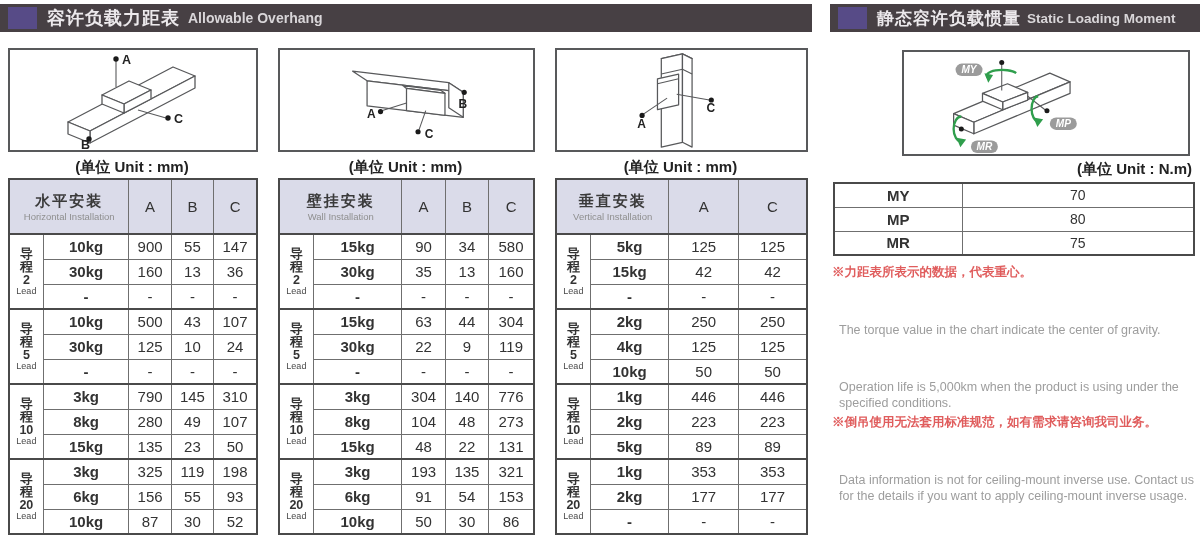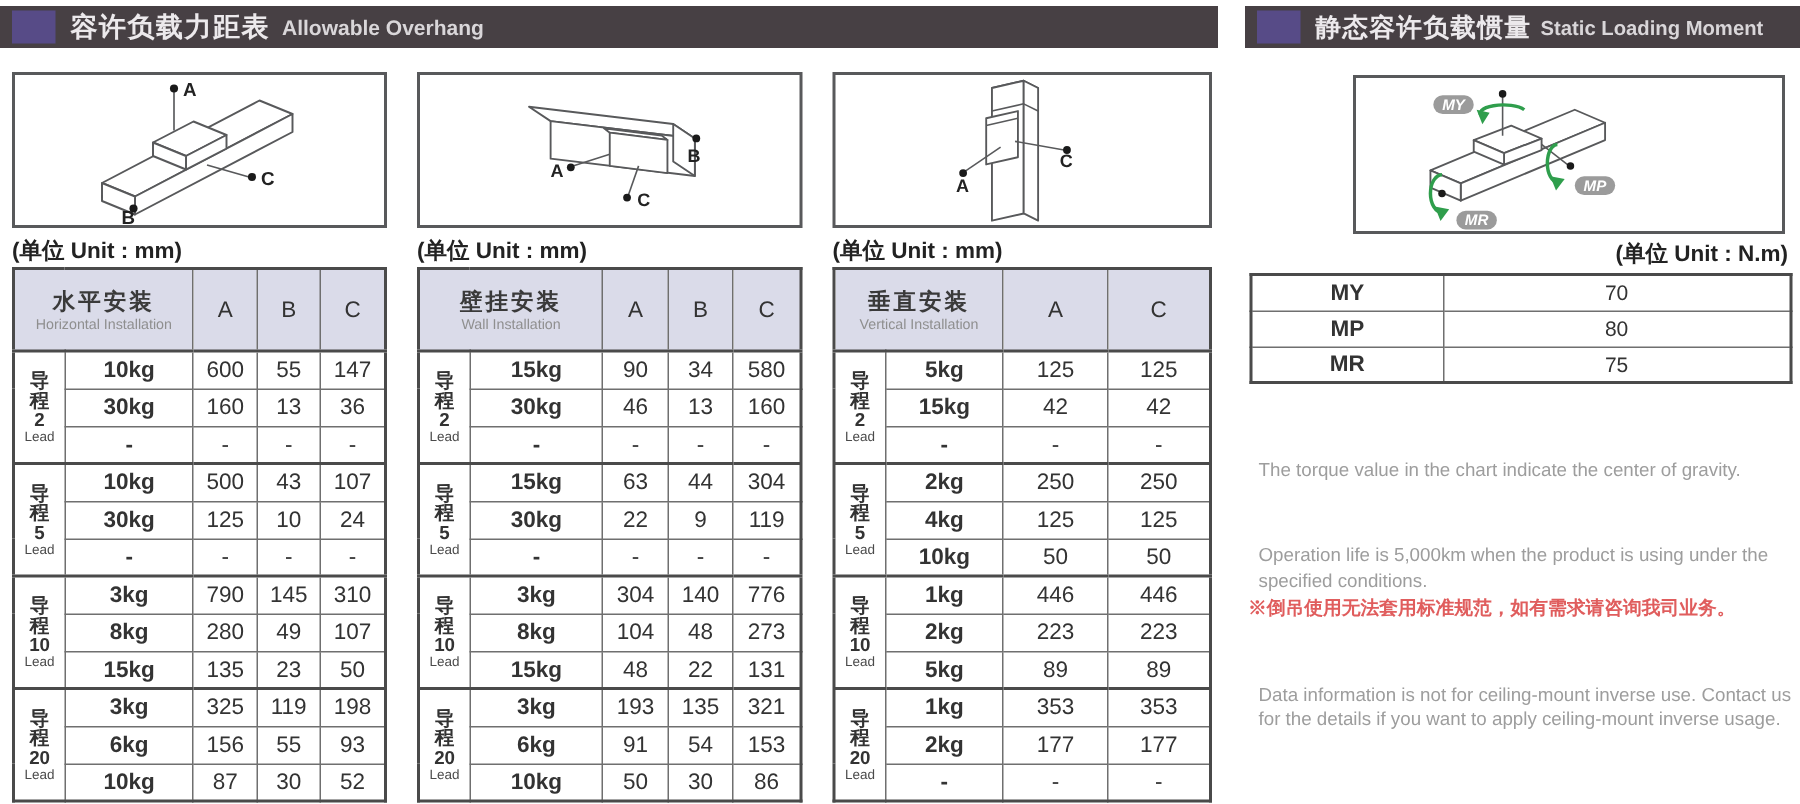--- a/index.html
+++ b/index.html
@@ -17,21 +17,21 @@
   .title-en { font-size:14px; font-weight:bold; color:#d9d6d9; margin-left:8px; white-space:nowrap; }
   .section-header.right .title-zh { font-size:17px; }
   .section-header.right .title-en { font-size:13.5px; margin-left:6px; }
 
   
   .panels { position:absolute; left:8px; top:48px; display:flex; }
   .panel { margin-right:20px; }
   .panel.p1 { width:250px; } .panel.p2 { width:257px; } .panel.p3 { width:253px; margin-right:0; }
   .diagram-box { height:104px; border:2px solid #58595b; background:#fff; }
   .diagram-box svg { display:block; width:100%; height:100%; }
-  .unit-label { height:26px; text-align:left; font-size:15px; font-weight:bold;
+  .unit-label { height:26px; text-align:center; font-size:15px; font-weight:bold;
     color:#222; padding:6px 2px 0 0; white-space:nowrap; }
 
   
   table.spec-table { border-collapse:collapse; table-layout:fixed; width:100%;
     border:2px solid #4a4a4a; }
   table.spec-table td { border:1px solid #6f6f6f; text-align:center; vertical-align:middle;
     height:25px; padding:0; font-size:15px; color:#333; background:#fff; overflow:hidden; }
   tr.head-row td { background:#dadbe9; height:55px; border-bottom:2px solid #4a4a4a; }
   td.name-cell .zh { font-size:15px; font-weight:bold; letter-spacing:2px; color:#3a3a3a; }
   td.name-cell .en { font-size:9.5px; color:#8f8f8f; margin-top:0; letter-spacing:0; }
@@ -130,21 +130,21 @@
               <td class="col-h">C</td>
             </tr>
             <tr class="group-start">
               <td class="lead-cell" rowspan="3">
                 <div class="lz">导</div>
                 <div class="lz">程</div>
                 <div class="ln">2</div>
                 <div class="le">Lead</div>
               </td>
               <td class="kg-cell">10kg</td>
-              <td class="val-cell">600</td>
+              <td class="val-cell">900</td>
               <td class="val-cell">55</td>
               <td class="val-cell">147</td>
             </tr>
             <tr>
               <td class="kg-cell">30kg</td>
               <td class="val-cell">160</td>
               <td class="val-cell">13</td>
               <td class="val-cell">36</td>
             </tr>
             <tr>
@@ -273,21 +273,21 @@
                 <div class="ln">2</div>
                 <div class="le">Lead</div>
               </td>
               <td class="kg-cell">15kg</td>
               <td class="val-cell">90</td>
               <td class="val-cell">34</td>
               <td class="val-cell">580</td>
             </tr>
             <tr>
               <td class="kg-cell">30kg</td>
-              <td class="val-cell">46</td>
+              <td class="val-cell">35</td>
               <td class="val-cell">13</td>
               <td class="val-cell">160</td>
             </tr>
             <tr>
               <td class="kg-cell">-</td>
               <td class="val-cell">-</td>
               <td class="val-cell">-</td>
               <td class="val-cell">-</td>
             </tr>
             <tr class="group-start">
@@ -541,20 +541,21 @@
         </tr>
         <tr>
           <td class="m-label">MR</td>
           <td class="m-value">75</td>
         </tr>
       </tbody>
     </table>
 
   <div class="notes">
       <div class="note">
+        <div class="note-zh">※力距表所表示的数据，代表重心。</div>
         <div class="note-en">The torque value in the chart indicate the center of gravity.</div>
       </div>
       <div class="note">
         <div class="note-en">Operation life is 5,000km when the product is using under the specified conditions.</div>
       </div>
       <div class="note">
         <div class="note-zh">※倒吊使用无法套用标准规范，如有需求请咨询我司业务。</div>
         <div class="note-en">Data information is not for ceiling-mount inverse use. Contact us for the details if you want to apply ceiling-mount inverse usage.</div>
       </div>
     </div>

